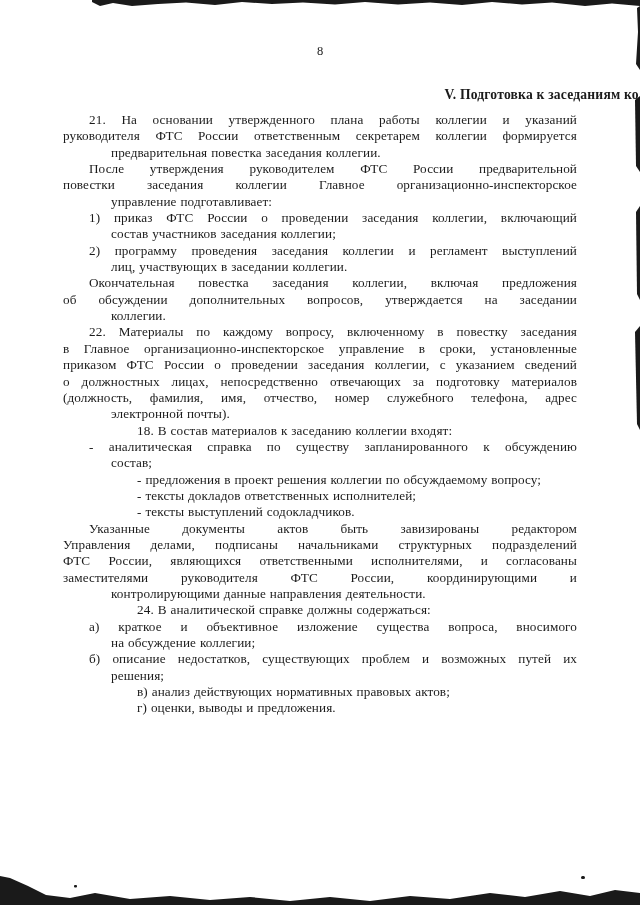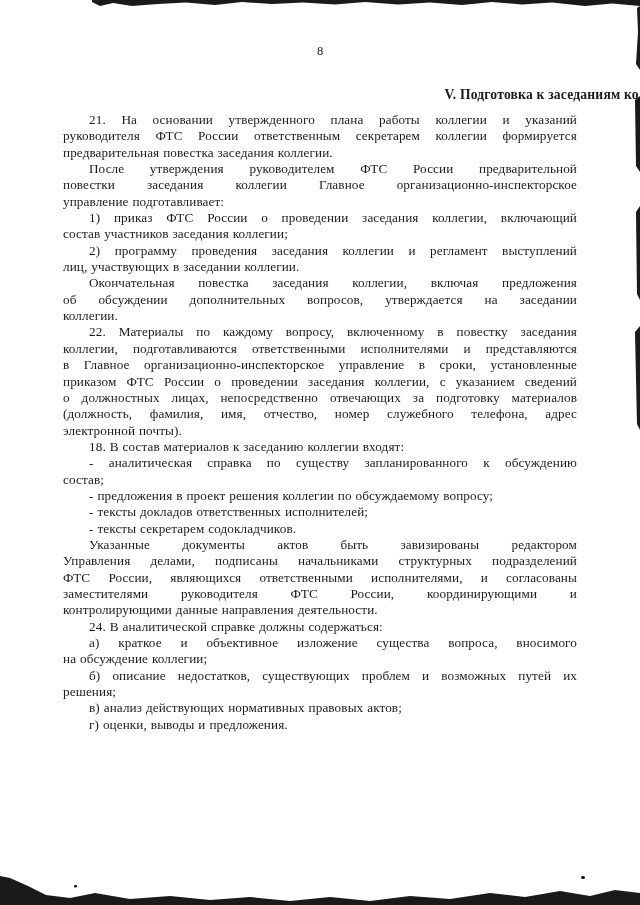--- a/index.html
+++ b/index.html
@@ -51,21 +51,21 @@
     line-height: 16.35px;
     letter-spacing: 0.1px;
   }
   .para { margin: 0; font-family: Liberation Serif, serif; }
   .line {
     text-align: justify;
     text-align-last: justify;
     word-spacing: 0.5px;
   }
   .line.first { text-indent: 26px; }
-  .line:last-child { text-align-last: left; }
+  .line:last-child { text-align-last: left; margin-left: 48px; }
   .scan-artifacts {
     position: absolute;
     left: 0; top: 0;
     pointer-events: none;
   }
 </style>
 </head>
 <body style="--paper: #ffffff; --ink: #1b1b1b; --mark: #1a1a1a;">
 
 <div class="page">
@@ -93,42 +93,41 @@
         <div class="line first">2) программу проведения заседания коллегии и регламент выступлений</div>
         <div class="line">лиц, участвующих в заседании коллегии.</div>
       </div>
       <div class="para">
         <div class="line first">Окончательная повестка заседания коллегии, включая предложения</div>
         <div class="line">об обсуждении дополнительных вопросов, утверждается на заседании</div>
         <div class="line">коллегии.</div>
       </div>
       <div class="para">
         <div class="line first">22. Материалы по каждому вопросу, включенному в повестку заседания</div>
-        <div class="line">коллегии, подготавливаются ответственными исполнителями и представляются</div>
         <div class="line">в Главное организационно-инспекторское управление в сроки, установленные</div>
         <div class="line">приказом ФТС России о проведении заседания коллегии, с указанием сведений</div>
         <div class="line">о должностных лицах, непосредственно отвечающих за подготовку материалов</div>
         <div class="line">(должность, фамилия, имя, отчество, номер служебного телефона, адрес</div>
         <div class="line">электронной почты).</div>
       </div>
       <div class="para">
         <div class="line first">18. В состав материалов к заседанию коллегии входят:</div>
       </div>
       <div class="para">
         <div class="line first">- аналитическая справка по существу запланированного к обсуждению</div>
         <div class="line">состав;</div>
       </div>
       <div class="para">
         <div class="line first">- предложения в проект решения коллегии по обсуждаемому вопросу;</div>
       </div>
       <div class="para">
         <div class="line first">- тексты докладов ответственных исполнителей;</div>
       </div>
       <div class="para">
-        <div class="line first">- тексты секретарем содокладчиков.</div>
+        <div class="line first">- тексты выступлений содокладчиков.</div>
       </div>
       <div class="para">
         <div class="line first">Указанные документы актов быть завизированы редактором</div>
         <div class="line">Управления делами, подписаны начальниками структурных подразделений</div>
         <div class="line">ФТС России, являющихся ответственными исполнителями, и согласованы</div>
         <div class="line">заместителями руководителя ФТС России, координирующими и</div>
         <div class="line">контролирующими данные направления деятельности.</div>
       </div>
       <div class="para">
         <div class="line first">24. В аналитической справке должны содержаться:</div>

